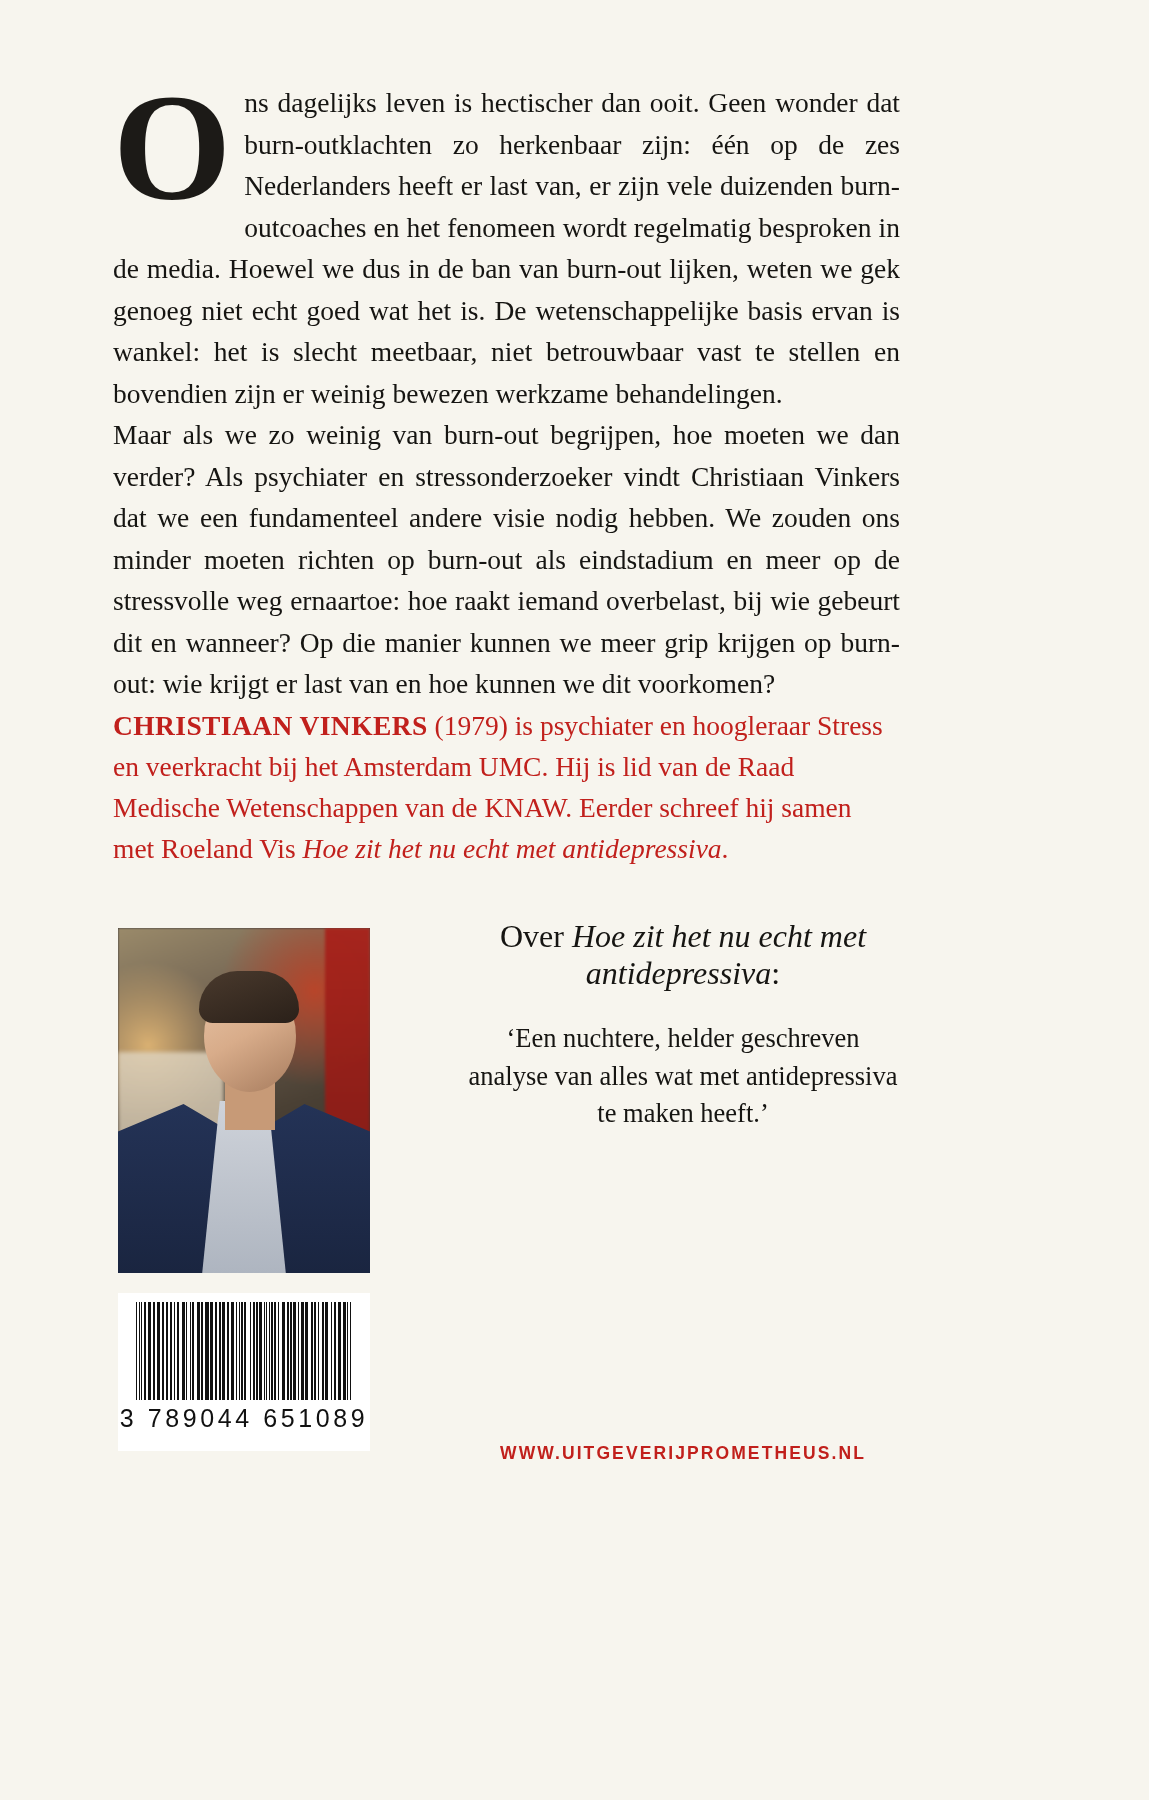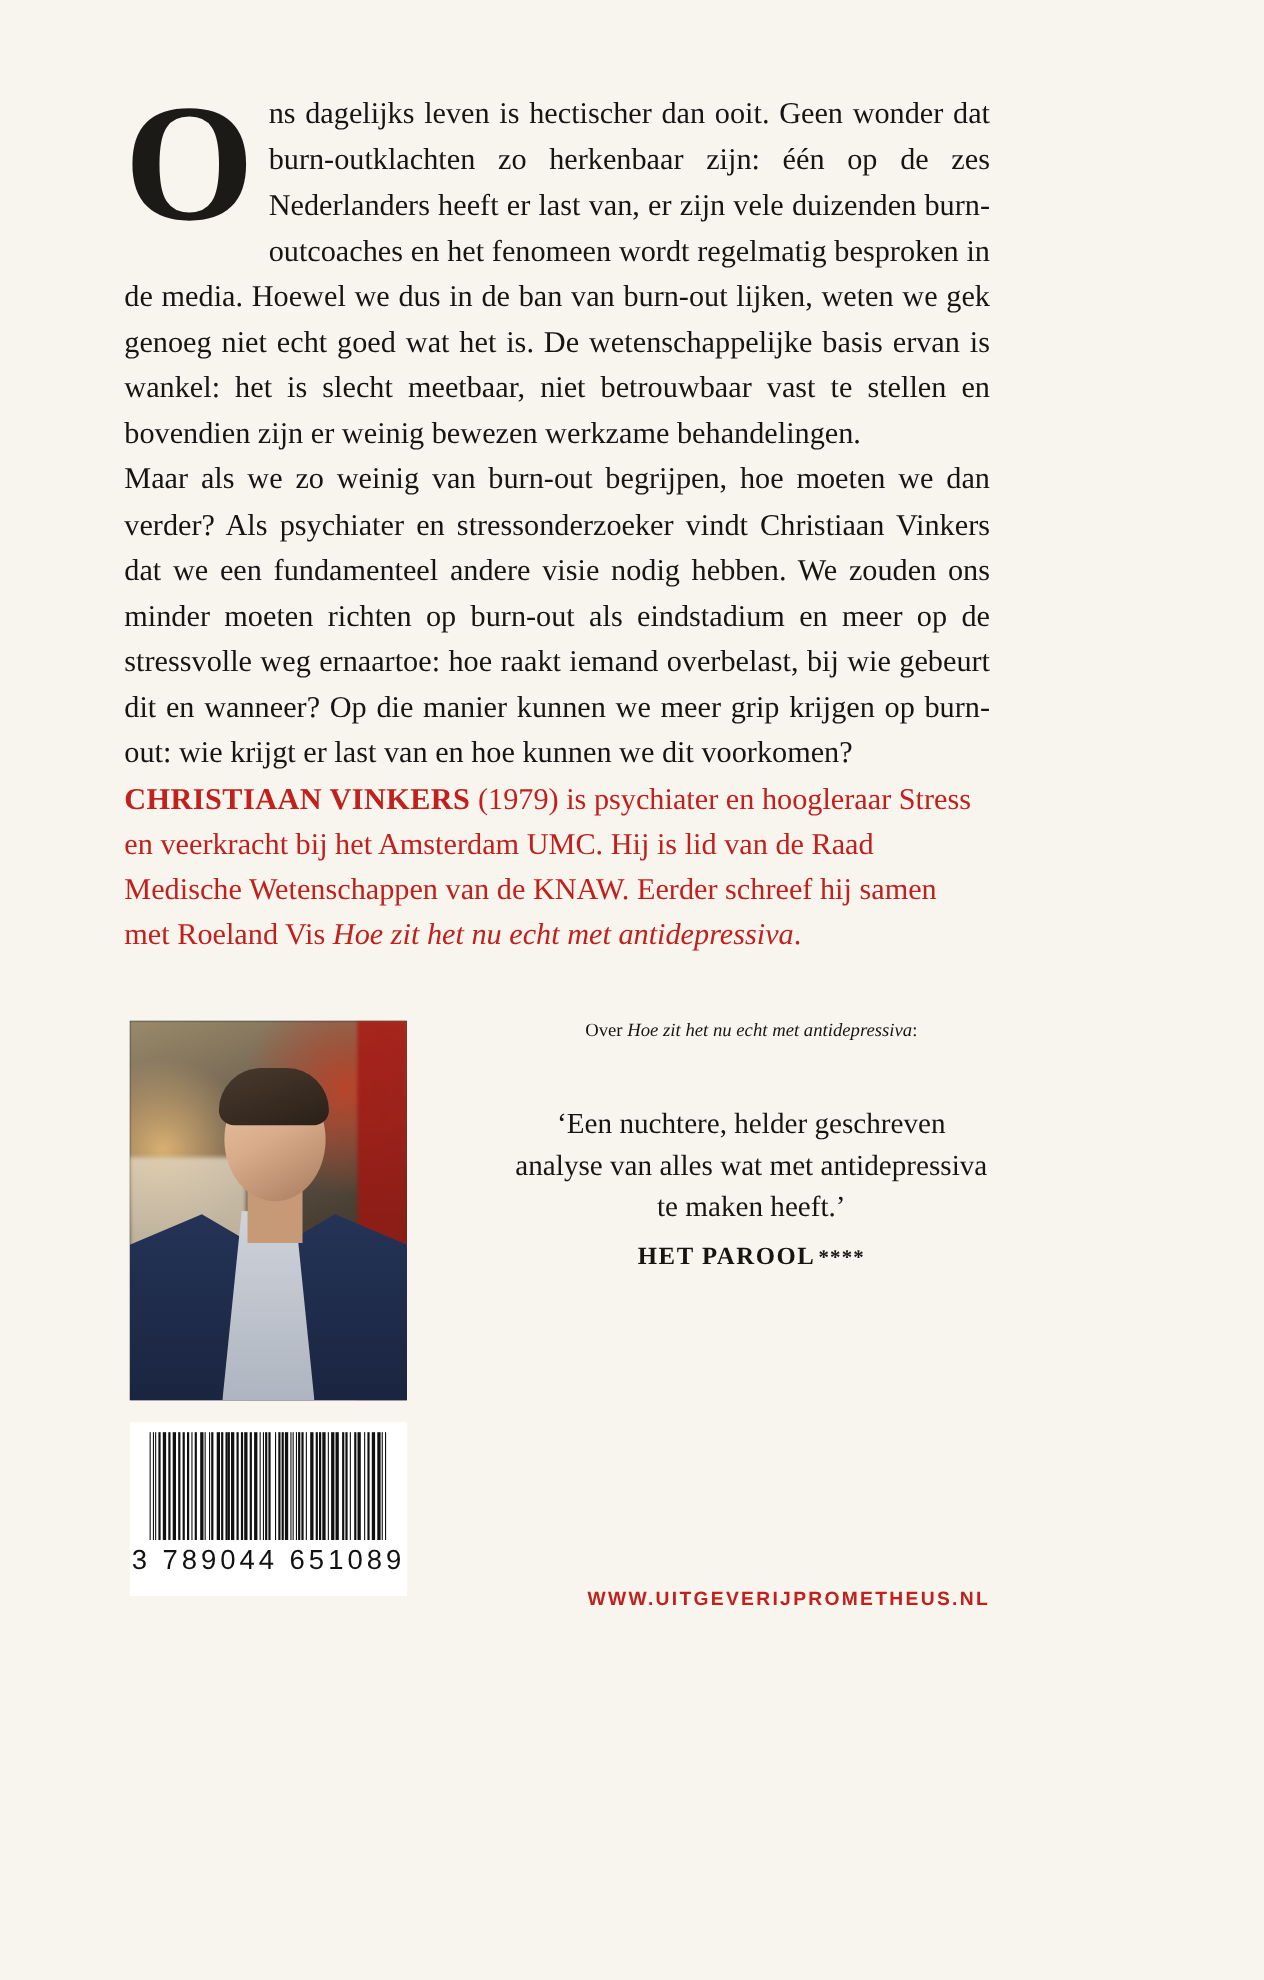--- a/index.html
+++ b/index.html
@@ -170,23 +170,23 @@
   
   .quotes {
     position: absolute;
     left: 466px;
     top: 918px;
     width: 434px;
     text-align: center;
     color: #161512;
   }
   .quotes .over {
-    font-size: 17px;
+    font-size: 32px;
     line-height: 37px;
-    margin-bottom: 48px;
+    margin-bottom: 28px;
   }
   .quotes .over .ital { font-style: italic; }
   .quotes blockquote {
     margin: 0;
     font-size: 26.5px;
     line-height: 37.5px;
   }
   .quotes .src {
     margin-top: 13px;
     font-size: 22.5px;
@@ -201,21 +201,21 @@
     margin-left: 3px;
   }
   .q2 { margin-top: 34px; }
 
   
   .pub-url {
     position: absolute;
     left: 466px;
     top: 1443px;
     width: 434px;
-    text-align: right;
+    text-align: center;
     color: #c1201c;
     font-family: "Liberation Sans", "DejaVu Sans", sans-serif;
     font-weight: 700;
     font-size: 17.5px;
     letter-spacing: 2.1px;
   }
 </style>
 </head>
 <body>
 
@@ -364,20 +364,17 @@
     <div class="barcode-digits">3 789044 651089</div>
   </div>
 
   <div class="quotes">
     <div class="over">
       <span>Over </span><span class="ital">Hoe zit het nu echt met antidepressiva</span><span>:</span>
     </div>
 
 
     <blockquote class="q2">‘Een nuchtere, helder geschreven analyse van alles wat met antidepressiva te maken heeft.’</blockquote>
-    <div class="src">
-      <span>HET PAROOL</span><span class="stars">****</span>
-    </div>
   </div>
 
   <div class="pub-url">WWW.UITGEVERIJPROMETHEUS.NL</div>
 
 </div>
 
 </body></html>

